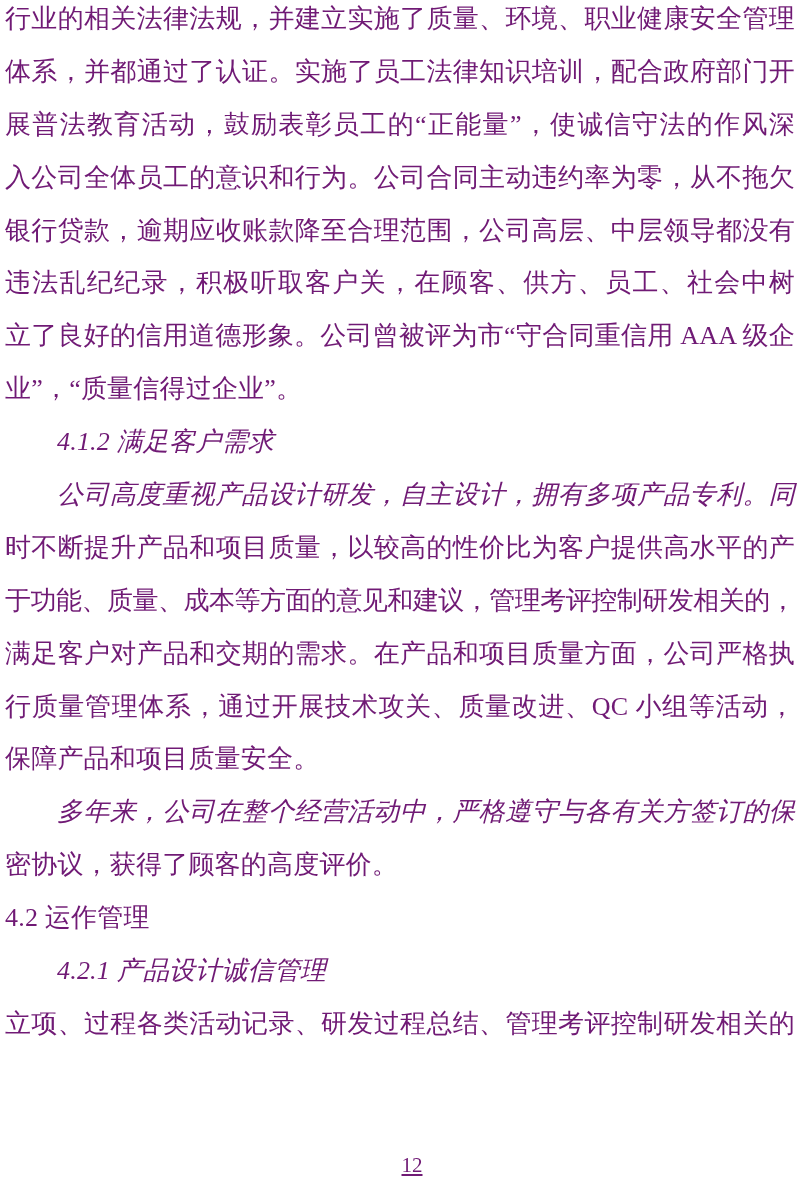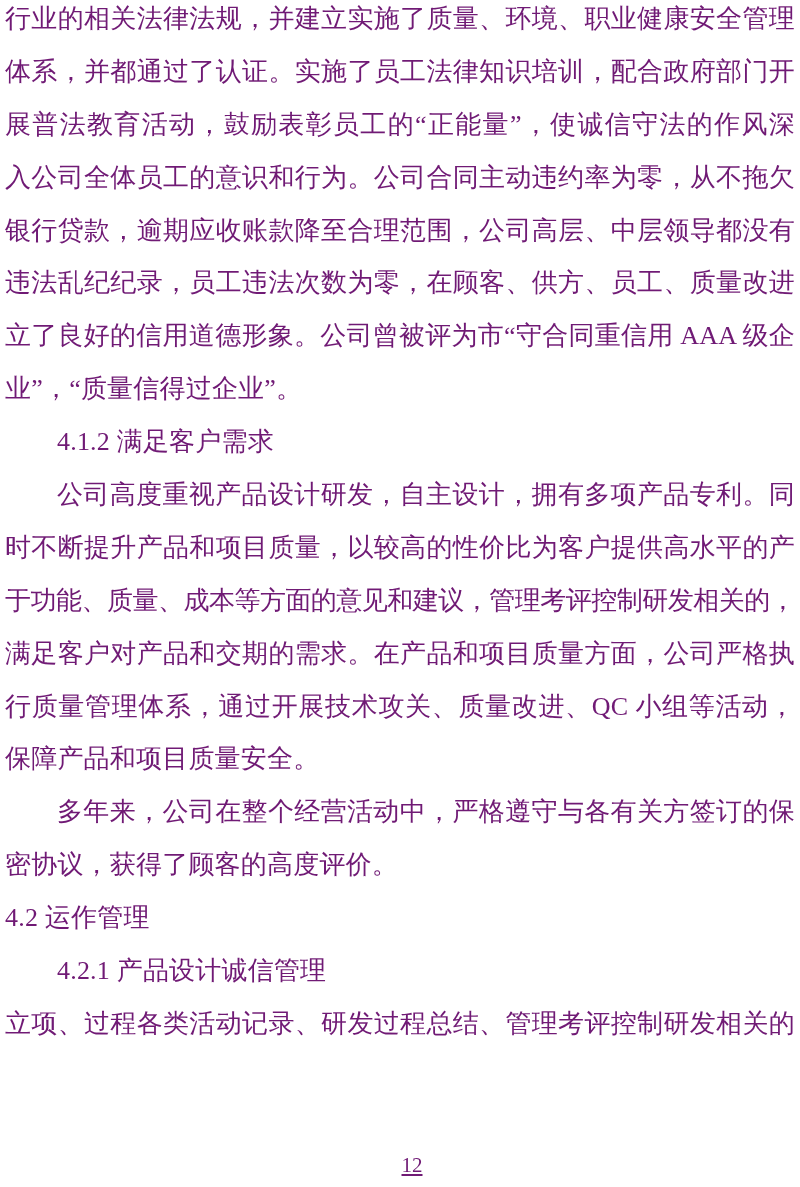--- a/index.html
+++ b/index.html
@@ -27,20 +27,21 @@
     text-align: justify;
     text-align-last: justify;
     white-space: nowrap;
   }
   .line.left {
     text-align: center;
     text-align-last: left;
   }
   .line.indent {
     text-indent: 52px;
+    font-style: italic;
   }
   .line.tight {
     letter-spacing: -0.7px;
   }
   .footer {
     position: absolute;
     top: 1150px;
     left: 12px;
     width: 100%;
     text-align: center;
@@ -52,21 +53,21 @@
 </head>
 <body>
 
 <div class="page">
   <div class="text-block">
     <div class="line">行业的相关法律法规，并建立实施了质量、环境、职业健康安全管理</div>
     <div class="line">体系，并都通过了认证。实施了员工法律知识培训，配合政府部门开</div>
     <div class="line">展普法教育活动，鼓励表彰员工的“正能量”，使诚信守法的作风深</div>
     <div class="line">入公司全体员工的意识和行为。公司合同主动违约率为零，从不拖欠</div>
     <div class="line">银行贷款，逾期应收账款降至合理范围，公司高层、中层领导都没有</div>
-    <div class="line">违法乱纪纪录，员工违法次数为零，在顾客、供方、员工、质量改进</div>
+    <div class="line">违法乱纪纪录，积极听取客户关，在顾客、供方、员工、社会中树</div>
     <div class="line">立了良好的信用道德形象。公司曾被评为市“守合同重信用 AAA 级企</div>
     <div class="line left">业”，“质量信得过企业”。</div>
     <div class="line left indent">4.1.2 满足客户需求</div>
     <div class="line indent">公司高度重视产品设计研发，自主设计，拥有多项产品专利。同</div>
     <div class="line">时不断提升产品和项目质量，以较高的性价比为客户提供高水平的产</div>
     <div class="line tight">于功能、质量、成本等方面的意见和建议，管理考评控制研发相关的，</div>
     <div class="line">满足客户对产品和交期的需求。在产品和项目质量方面，公司严格执</div>
     <div class="line">行质量管理体系，通过开展技术攻关、质量改进、QC 小组等活动，</div>
     <div class="line left">保障产品和项目质量安全。</div>
     <div class="line indent">多年来，公司在整个经营活动中，严格遵守与各有关方签订的保</div>

